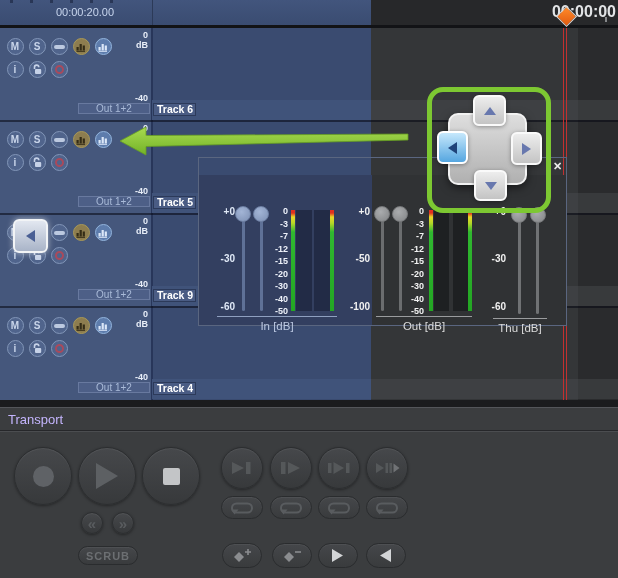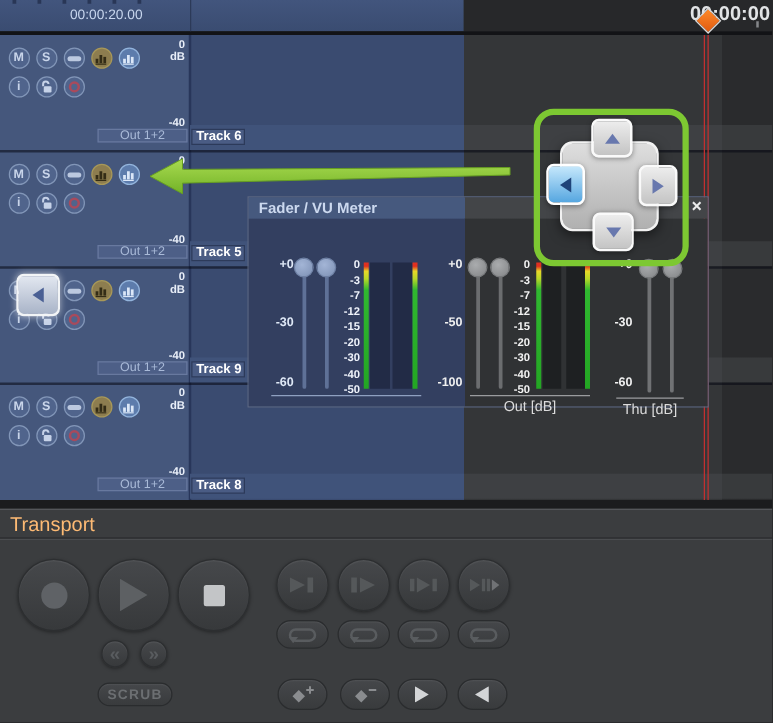--- a/index.html
+++ b/index.html
@@ -73,21 +73,21 @@
   .t-up{width:0;height:0;border-left:6px solid transparent;border-right:6px solid transparent;border-bottom:8px solid #6878ae;}
   .t-dn{width:0;height:0;border-left:6px solid transparent;border-right:6px solid transparent;border-top:8px solid #6878ae;}
   .t-lf{width:0;height:0;border-top:6px solid transparent;border-bottom:6px solid transparent;border-right:9px solid #1f4379;}
   .t-rt{width:0;height:0;border-top:6px solid transparent;border-bottom:6px solid transparent;border-left:9px solid #6878ae;}
   
   .greenrect{left:427px;top:87px;width:124px;height:126px;border:5px solid #7dc832;border-radius:16px;
      box-sizing:border-box;z-index:8;}
   .arrowsvg{left:0;top:0;z-index:9;pointer-events:none;}
   
   .transport{left:0;top:407px;width:618px;height:171px;background:#3b3d3f;border-top:1px solid #54565a;box-sizing:border-box;}
-  .ttitle{left:8px;top:4px;font-size:16px;color:#fdba74;}
+  .ttitle{left:8px;top:4px;font-size:13px;color:#c4b5fd;}
   .tsep1{left:0;top:22px;width:618px;height:1px;background:#26272a;}
   .tsep2{left:0;top:23px;width:618px;height:1px;background:#4b4d50;}
   .bigbtn,.midbtn,.smbtn{position:absolute;border-radius:50%;background:linear-gradient(#46484b,#37393b);
      border:1px solid #2c2e30;box-shadow:inset 0 1px 1px rgba(255,255,255,.07),0 1px 3px rgba(0,0,0,.4);
      display:flex;align-items:center;justify-content:center;box-sizing:border-box;}
   .bigbtn{width:58px;height:58px;}
   .midbtn{width:42px;height:42px;}
   .smbtn{width:22px;height:22px;color:#595c5f;font-size:15px;font-weight:bold;line-height:1;}
   .pill{position:absolute;border-radius:13px;background:linear-gradient(#45474a,#393b3d);
      border:1px solid #2a2c2e;box-shadow:inset 0 1px 1px rgba(255,255,255,.06);
@@ -317,29 +317,28 @@
           <rect x="3" y="5" width="6.2" height="5" rx="1" fill="#c6d2e8"></rect>
         </svg>
       </div>
     <div class="cb" style="left:50.5px;top:33px">
         <span class="recring"></span>
       </div>
     <div class="sc" style="top:2px">0</div>
     <div class="sc" style="top:12px">dB</div>
     <div class="sc" style="top:65px">-40</div>
     <div class="outbox" style="top:75px"><span>Out 1+2</span></div>
-    <div class="tracktab" style="top:75px"><span>Track 8</span></div>
+    <div class="tracktab" style="top:75px"><span>Track 4</span></div>
   </div>
 
   <div class="abs whitebtn">
     <span class="tri-l"></span>
   </div>
 
   <div class="abs panel">
-    <div class="abs ptitle">Fader / VU Meter</div>
     <div class="abs pclose">✕</div>
     <div class="abs pbody">
 
       <div class="fscale" style="left:6px;top:31px;color:#dfe8f6">+0</div>
       <div class="fscale" style="left:6px;top:78px;color:#dfe8f6">-30</div>
       <div class="fscale" style="left:6px;top:126px;color:#dfe8f6">-60</div>
       <div class="stem" style="left:42.5px;top:39px;height:97px;background:#5f7197"></div>
       <div class="stem" style="left:60.5px;top:39px;height:97px;background:#5f7197"></div>
       <div class="knob" style="left:36px;top:31px;background:radial-gradient(circle at 40% 35%,#a3b5d6,#7d90b4);border:1px solid #6e80a4"></div>
       <div class="knob" style="left:54px;top:31px;background:radial-gradient(circle at 40% 35%,#a3b5d6,#7d90b4);border:1px solid #6e80a4"></div>
@@ -352,20 +351,21 @@
         <span>-20</span>
         <span>-30</span>
         <span>-40</span>
         <span>-50</span>
       </div>
       <div class="strip" style="left:92px;top:35px"></div>
       <div class="block" style="left:97px;top:35px;background:#222b46"></div>
       <div class="block" style="left:115px;top:35px;background:#222b46"></div>
       <div class="strip" style="left:131px;top:35px"></div>
       <div class="secline" style="left:18px;top:141px;width:120px;background:#8fa0c0"></div>
+      <div class="seclabel" style="left:18px;top:145px;width:120px;color:#bcc9e2">In [dB]</div>
 
       <div class="fscale" style="left:141px;top:31px;color:#f0f0f0">+0</div>
       <div class="fscale" style="left:141px;top:78px;color:#f0f0f0">-50</div>
       <div class="fscale" style="left:141px;top:126px;color:#f0f0f0">-100</div>
       <div class="stem" style="left:181.5px;top:39px;height:97px;background:#6b6d6f"></div>
       <div class="stem" style="left:199.5px;top:39px;height:97px;background:#6b6d6f"></div>
       <div class="knob" style="left:175px;top:31px;background:radial-gradient(circle at 40% 35%,#aaacae,#828486);border:1px solid #77797b"></div>
       <div class="knob" style="left:193px;top:31px;background:radial-gradient(circle at 40% 35%,#aaacae,#828486);border:1px solid #77797b"></div>
       <div class="mscale" style="left:196px;top:31px;color:#f2f2f2">
         <span>0</span>

